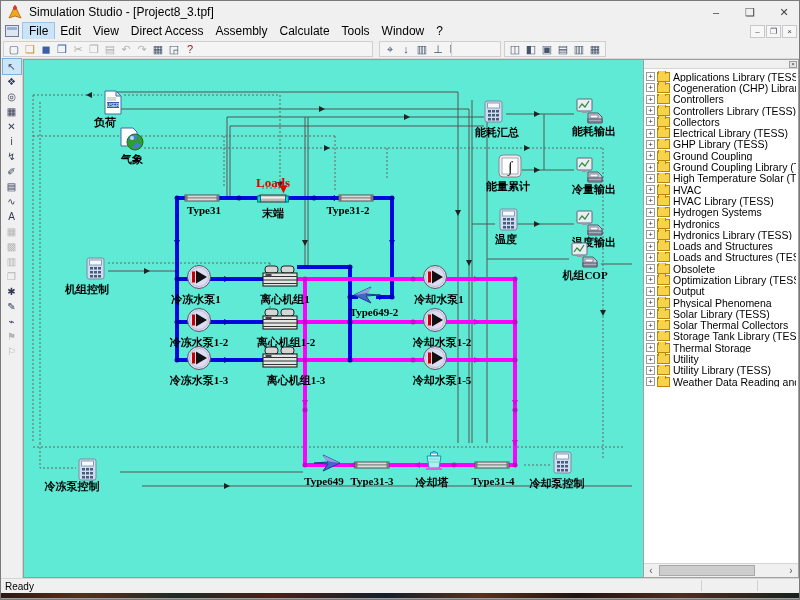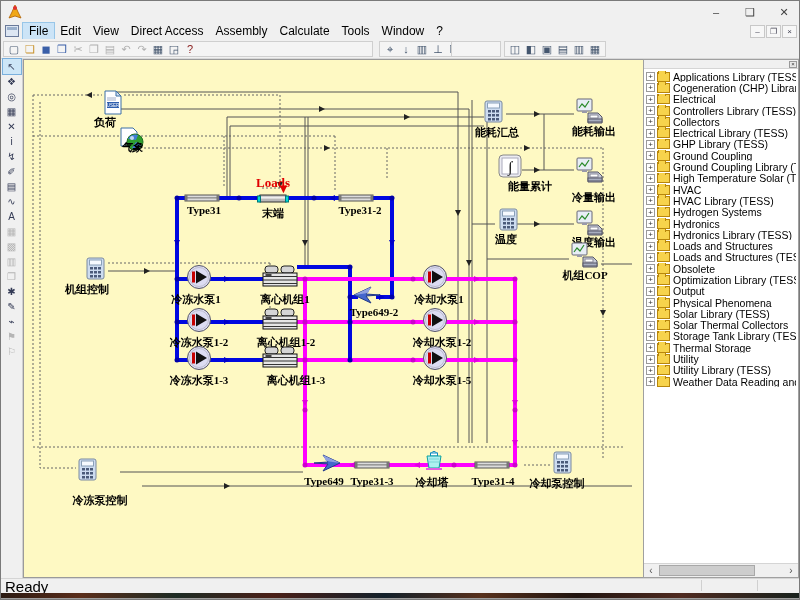--- a/index.html
+++ b/index.html
@@ -35,21 +35,21 @@
   .tb-icon.dis { color:#b0b0b0; }
 
   
   #palette { left:0; top:58px; width:22px; height:519px; background:#f0f0f0; border-right:1px solid #d0d0d0; }
   .pal-tool { width:18px; height:15px; margin:0 auto; display:flex; align-items:center; justify-content:center;
               font-size:10px; color:#333a55; }
   .pal-tool.sel { background:#cde6f7; outline:1px solid #7ab0dd; }
   .pal-tool.dis { color:#b5b5b5; }
 
   
-  #canvas { left:22px; top:58px; width:724px; height:519px; background:#fef9c3; border:1px solid #9a9a9a; overflow:hidden; }
+  #canvas { left:22px; top:58px; width:724px; height:519px; background:#5eead4; border:1px solid #9a9a9a; overflow:hidden; }
   #wires  { position:absolute; left:0; top:0; }
   .comp { position:absolute; transform:translate(-50%,-50%); }
   .comp-label { position:absolute; transform:translate(-50%,0); white-space:nowrap;
                 font-family:"Liberation Serif", serif; font-weight:bold; font-size:11px; color:#000; }
   .comp-overlay { position:absolute; transform:translate(-50%,0); font-family:"Liberation Serif", serif;
                   font-weight:bold; font-size:13px; color:#e00000; text-align:right; line-height:6px;}
 
   
   #libpanel { left:642px; top:58px; width:156px; height:519px; background:#fff; border:1px solid #a0a0a0; }
   #libpanel-header { position:absolute; left:0; top:0; width:154px; height:9px; background:#f0f0f0; border-bottom:1px solid #d5d5d5; }
@@ -62,35 +62,36 @@
   .folder { width:13px; height:10px; background:#f7d34c; border:1px solid #b8860b; position:relative; flex:0 0 13px; margin-right:3px; }
   .folder:before { content:""; position:absolute; left:0; top:-3px; width:6px; height:3px; background:#f7d34c; border:1px solid #b8860b; border-bottom:none; }
   .tree-label { font-size:10.5px; color:#000; }
   #lib-hscroll { position:absolute; left:0; bottom:0; width:154px; height:14px; background:#f0f0f0; border-top:1px solid #d5d5d5; }
   .scroll-arrow { position:absolute; top:0; width:14px; height:13px; display:flex; align-items:center; justify-content:center;
                   font-size:10px; color:#555; background:#f0f0f0; }
   #lib-hthumb { position:absolute; left:15px; top:1px; width:96px; height:11px; background:#cdcdcd; border:1px solid #a8a8a8; }
 
   
   #statusbar { left:0; top:577px; width:800px; height:15px; background:#f0f0f0; border-top:1px solid #d5d5d5;
-               display:flex; align-items:center; font-size:15px; color:#000; }
+               display:flex; align-items:center; font-size:10px; color:#000; }
   #status-text { margin-left:4px; }
   .status-sep { position:absolute; top:579px; height:11px; width:1px; background:#d0d0d0; }
   #desktop-strip { left:0; top:592px; width:800px; height:5px;
       background:linear-gradient(90deg,#2b1a12,#5a2d1a 10%,#1d2b24 22%,#4a1f17 34%,#13202a 48%,#57301c 60%,#20140f 72%,#4f2a20 85%,#17211c); }
   #gray-strip { left:0; top:597px; width:800px; height:3px; background:#9e9e9e; }
 </style>
 </head>
 <body>
 
 <div id="titlebar" class="abs">
   <svg id="app-icon" viewBox="0 0 16 16">
     <path d="M8,1 L11,8 L14,14 L8,12 L2,14 L5,8 Z" fill="#f0a818" stroke="#b06000" stroke-width="0.8"></path>
     <circle cx="8" cy="4" r="2" fill="#e03030"></circle>
   </svg>
+  <span id="title-text">Simulation Studio - [Project8_3.tpf]</span>
   <div id="win-buttons">
     <div class="win-btn">–</div>
     <div class="win-btn">❑</div>
     <div class="win-btn">✕</div>
   </div>
 </div>
 
 <div id="menubar" class="abs">
   <div id="mdi-doc-icon"></div>
 
@@ -320,21 +321,21 @@
         <text x="11" y="16.8" font-size="4.5" fill="#fff" text-anchor="middle" font-family="Liberation Sans,sans-serif">USER</text>
       </svg></div>
     <div class="comp-label" style="left: 81px; top: 55px;">负荷</div>
     <div class="comp" style="left: 108px; top: 82px;"><svg width="26" height="26" viewBox="0 0 26 26">
         <path d="M2,1 h12 l4,4 v14 h-16 z" fill="#fff" stroke="#3a6ea5"></path>
         <circle cx="16" cy="15" r="8" fill="#2e9e2e" stroke="#1c6e1c"></circle>
         <path d="M9,12 a8,8 0 0 1 10,-4 l-2,5 z" fill="#3e7fd4"></path>
         <path d="M13,21 a8,8 0 0 0 9,-3 l-5,-3 z" fill="#3e7fd4"></path>
         <circle cx="13" cy="11" r="2" fill="#cfe3f5" opacity="0.9"></circle>
       </svg></div>
-    <div class="comp-label" style="left: 108px; top: 80px; font-style: italic;">气象</div>
+    <div class="comp-label" style="left: 108px; top: 92px;">气象</div>
     <div class="comp" style="left: 178px; top: 138px;"><svg width="36" height="10" viewBox="0 0 36 10">
         <rect x="1" y="2" width="34" height="6" fill="#dcdcdc" stroke="#555"></rect>
         <rect x="1" y="4" width="34" height="1.6" fill="#999"></rect>
         <rect x="1" y="2" width="2.5" height="6" fill="#777"></rect>
         <rect x="32.5" y="2" width="2.5" height="6" fill="#777"></rect>
       </svg></div>
     <div class="comp-label" style="left: 180px; top: 144px;">Type31</div>
     <div class="comp" style="left: 249px; top: 139px;"><svg width="32" height="12" viewBox="0 0 32 12">
         <rect x="3" y="3" width="26" height="7" fill="#b8b8b8" stroke="#333"></rect>
         <rect x="3" y="4.6" width="26" height="2" fill="#eee"></rect>
@@ -342,21 +343,21 @@
         <rect x="28.5" y="4" width="3" height="6" fill="#00d8d8" stroke="#077"></rect>
       </svg></div>
     <div class="comp-label" style="left: 249px; top: 146px; text-align: right;">末端</div>
     <div class="comp-overlay" style="left: 249px; top: 120px;">Loads<br>▼</div>
     <div class="comp" style="left: 332px; top: 138px;"><svg width="36" height="10" viewBox="0 0 36 10">
         <rect x="1" y="2" width="34" height="6" fill="#dcdcdc" stroke="#555"></rect>
         <rect x="1" y="4" width="34" height="1.6" fill="#999"></rect>
         <rect x="1" y="2" width="2.5" height="6" fill="#777"></rect>
         <rect x="32.5" y="2" width="2.5" height="6" fill="#777"></rect>
       </svg></div>
-    <div class="comp-label" style="left: 336px; top: 144px;">Type31-2</div>
+    <div class="comp-label" style="left: 324px; top: 144px;">Type31-2</div>
     <div class="comp" style="left: 175px; top: 219px;"><svg width="28" height="28" viewBox="0 0 28 28">
         <circle cx="14" cy="14" r="11.5" fill="#dcdcf2" stroke="#556"></circle>
         <circle cx="14" cy="14" r="9.5" fill="none" stroke="#aab" stroke-width="0.6"></circle>
         <rect x="7" y="8.5" width="3" height="11" fill="#c40000"></rect>
         <polygon points="11,7.5 22,14 11,20.5" fill="#101010"></polygon>
       </svg></div>
     <div class="comp-label" style="left: 172px; top: 232px;">冷冻水泵1</div>
     <div class="comp" style="left: 175px; top: 262px;"><svg width="28" height="28" viewBox="0 0 28 28">
         <circle cx="14" cy="14" r="11.5" fill="#dcdcf2" stroke="#556"></circle>
         <circle cx="14" cy="14" r="9.5" fill="none" stroke="#aab" stroke-width="0.6"></circle>
@@ -444,30 +445,30 @@
         <path d="M12,15 h10 l4,4 v6 h-14 z" fill="#c8ccd8" stroke="#556"></path>
         <rect x="14" y="17" width="8" height="3" fill="#fff" stroke="#889"></rect>
         <rect x="12" y="21" width="14" height="3" fill="#a8aec0" stroke="#556"></rect>
       </svg></div>
     <div class="comp-label" style="left: 570px; top: 64px;">能耗输出</div>
     <div class="comp" style="left: 486px; top: 108px;"><svg width="24" height="24" viewBox="0 0 24 24">
         <rect x="1" y="1" width="22" height="22" rx="4" fill="#ececf2" stroke="#888"></rect>
         <rect x="4" y="4" width="16" height="16" fill="#fff" stroke="#aab"></rect>
         <text x="12" y="17.5" text-anchor="middle" font-size="15" font-family="Liberation Serif,serif" fill="#000">∫</text>
       </svg></div>
-    <div class="comp-label" style="left: 506px; top: 119px;">能量累计</div>
+    <div class="comp-label" style="left: 484px; top: 119px;">能量累计</div>
     <div class="comp" style="left: 566px; top: 112px;"><svg width="28" height="26" viewBox="0 0 28 26">
         <rect x="1" y="1" width="15" height="12" rx="1" fill="#e8eef6" stroke="#667"></rect>
         <path d="M3,10 l3,-4 l3,3 l4,-6" stroke="#2a8a2a" stroke-width="1.2" fill="none"></path>
         <rect x="6" y="13" width="5" height="2" fill="#99a"></rect>
         <path d="M12,15 h10 l4,4 v6 h-14 z" fill="#c8ccd8" stroke="#556"></path>
         <rect x="14" y="17" width="8" height="3" fill="#fff" stroke="#889"></rect>
         <rect x="12" y="21" width="14" height="3" fill="#a8aec0" stroke="#556"></rect>
       </svg></div>
-    <div class="comp-label" style="left: 570px; top: 122px; margin-top: 8px;">冷量输出</div>
+    <div class="comp-label" style="left: 570px; top: 122px;">冷量输出</div>
     <div class="comp" style="left: 485px; top: 162px;"><svg width="20" height="24" viewBox="0 0 20 24">
         <rect x="1" y="1" width="17" height="21" rx="2" fill="#cddcf0" stroke="#7a8aa0"></rect>
         <rect x="3.5" y="3" width="12" height="5" fill="#f6faff" stroke="#8aa0b8"></rect>
         <g fill="#4a5a7a">
           <rect x="4" y="10" width="3" height="2.5"></rect>
           <rect x="8" y="10" width="3" height="2.5"></rect>
           <rect x="12" y="10" width="3" height="2.5"></rect>
           <rect x="4" y="14" width="3" height="2.5"></rect>
           <rect x="8" y="14" width="3" height="2.5"></rect>
           <rect x="12" y="14" width="3" height="2.5"></rect>
@@ -519,21 +520,21 @@
           <rect x="8" y="10" width="3" height="2.5"></rect>
           <rect x="12" y="10" width="3" height="2.5"></rect>
           <rect x="4" y="14" width="3" height="2.5"></rect>
           <rect x="8" y="14" width="3" height="2.5"></rect>
           <rect x="12" y="14" width="3" height="2.5"></rect>
           <rect x="4" y="18" width="3" height="2.5"></rect>
           <rect x="8" y="18" width="3" height="2.5"></rect>
           <rect x="12" y="18" width="3" height="2.5"></rect>
         </g>
       </svg></div>
-    <div class="comp-label" style="left: 48px; top: 433px; margin-left: 28px;">冷冻泵控制</div>
+    <div class="comp-label" style="left: 48px; top: 419px;">冷冻泵控制</div>
     <div class="comp" style="left: 303px; top: 405px;"><svg width="30" height="22" viewBox="0 0 30 22">
         <g transform="translate(30,0) scale(-1,1)">
           <path d="M2,11 L19,3 L14,10 L28,11 L14,12 L19,19 Z" fill="#4466cc" stroke="#223a88"></path>
           <path d="M2,11 L19,3 L16,9 Z" fill="#8fa0e0"></path>
         </g>
       </svg></div>
     <div class="comp-label" style="left: 300px; top: 415px;">Type649</div>
     <div class="comp" style="left: 348px; top: 405px;"><svg width="36" height="10" viewBox="0 0 36 10">
         <rect x="1" y="2" width="34" height="6" fill="#dcdcdc" stroke="#555"></rect>
         <rect x="1" y="4" width="34" height="1.6" fill="#999"></rect>
@@ -585,21 +586,21 @@
         <span class="tree-label">Applications Library (TESS)</span>
       </div>
       <div class="tree-row">
         <span class="expand-box">+</span>
         <span class="folder"></span>
         <span class="tree-label">Cogeneration (CHP) Library (TESS)</span>
       </div>
       <div class="tree-row">
         <span class="expand-box">+</span>
         <span class="folder"></span>
-        <span class="tree-label">Electrical</span>
+        <span class="tree-label">Controllers</span>
       </div>
       <div class="tree-row">
         <span class="expand-box">+</span>
         <span class="folder"></span>
         <span class="tree-label">Controllers Library (TESS)</span>
       </div>
       <div class="tree-row">
         <span class="expand-box">+</span>
         <span class="folder"></span>
         <span class="tree-label">Collectors</span>

